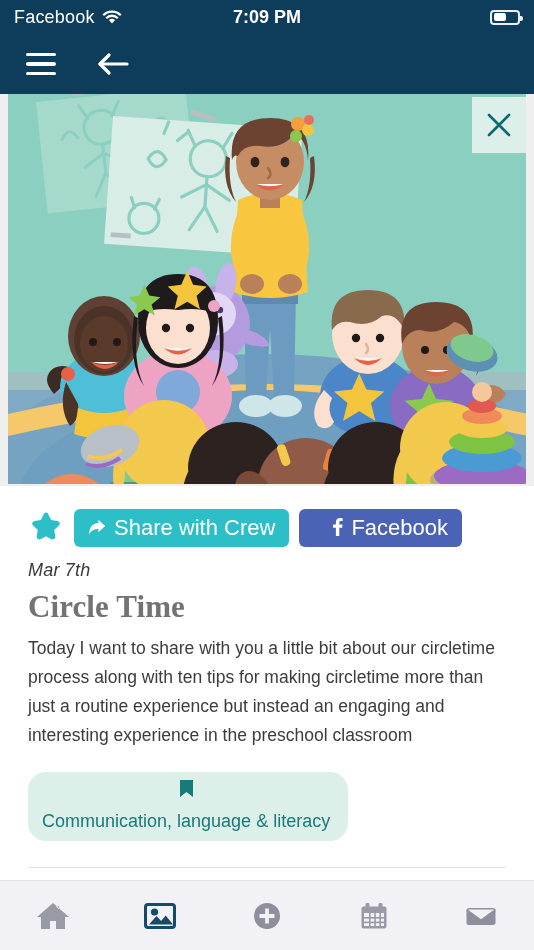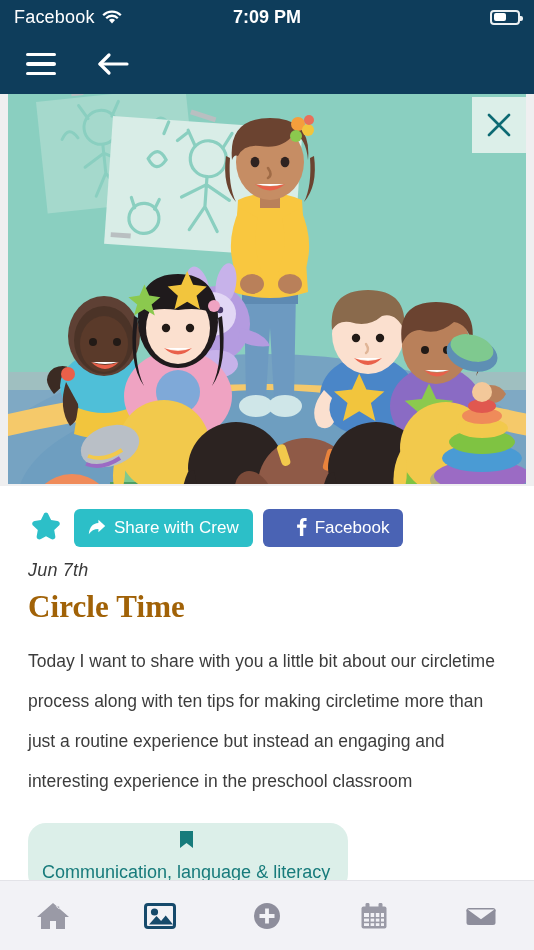--- a/index.html
+++ b/index.html
@@ -54,36 +54,36 @@
 
   
   .actions{
     position:absolute; top:500px; left:0; width:534px; height:56px;
     display:flex; align-items:center; gap:10px; padding-left:28px;
   }
   .star-btn{ width:36px; height:36px; display:flex; align-items:center; justify-content:center; cursor:pointer; }
   .pill{
     display:inline-flex; align-items:center; gap:8px;
     height:38px; padding:0 14px; border-radius:6px; border:none;
-    color:#fff; font-size:17px; font-family:"Liberation Sans", sans-serif;
+    color:#fff; font-size:22px; font-family:"Liberation Sans", sans-serif;
     cursor:pointer; white-space:nowrap;
   }
   .pill.share{ background:#2CBFC8; }
   .pill.fb{ background:#4A63B4;padding-left:33px; }
   .pill .glyph{ font-size:17px; font-weight:bold; line-height:1; }
 
   
   .post{ position:absolute; top:560px; left:0; width:534px; padding:0 28px; }
   .post-date{ font-style:italic; font-size:18px; color:#3A3A3A; letter-spacing:.2px; }
   .post-title{
     font-family:"Liberation Serif", serif; font-weight:bold;
-    font-size:31px; color:#a16207; margin-top:8px; letter-spacing:.1px;
+    font-size:31px; color:#737373; margin-top:8px; letter-spacing:.1px;
   }
   .post-text{
-    margin-top:16px; font-size:17.5px; line-height:40px; color:#3C3C3C;
+    margin-top:9px; font-size:17.5px; line-height:29px; color:#3C3C3C;
     max-width:476px;
   }
   .tags{ margin-top:22px; display:flex; flex-wrap:wrap; gap:10px; }
   .tag{
     display:inline-flex; align-items:center; gap:9px;
     background:#DCEFE9; color:#177B7B; border-radius:18px;
     padding:8px 18px 9px 14px; font-size:18px; cursor:pointer;flex-direction:column;
   }
   .tag svg{ width:13px; height:17px; flex:none; }
   .divider{ margin-top:26px; height:1px; background:#E2E2E4; width:478px; }
@@ -415,21 +415,21 @@
       <span class="glyph">
         <svg width="11" height="18" viewBox="0 0 11 18" fill="#fff">
             <path d="M7.3 18V9.8h2.8l.4-3.2H7.3V4.5c0-.9.3-1.6 1.6-1.6h1.7V.1C10.3.1 9.3 0 8.1 0 5.6 0 3.9 1.5 3.9 4.2v2.4H1.1v3.2h2.8V18h3.4z"></path>
           </svg>
       </span>
       <span>Facebook</span>
     </button>
   </div>
 
   <div class="post">
-    <div class="post-date">Jun 7th</div>
+    <div class="post-date">Mar 7th</div>
     <div class="post-title">Circle Time</div>
     <div class="post-text">Today I want to share with you a little bit about our circletime process along with ten tips for making circletime more than just a routine experience but instead an engaging and interesting experience in the preschool classroom</div>
     <div class="tags">
       <span class="tag">
         <span>
           <svg viewBox="0 0 13 17" fill="#177B7B">
               <path d="M0 0h13v17l-6.5-5L0 17z"></path>
             </svg>
         </span>
         <span>Communication, language &amp; literacy</span>

